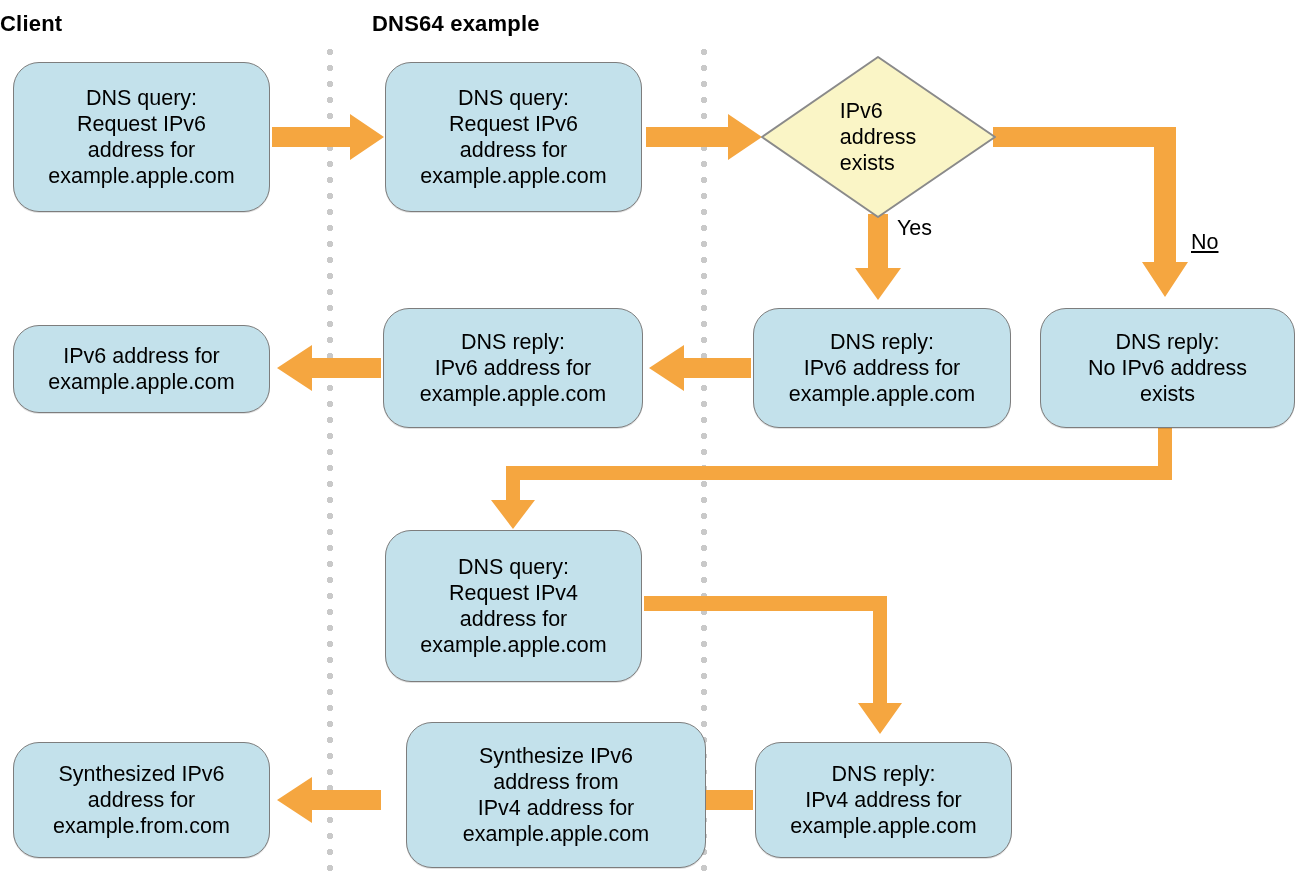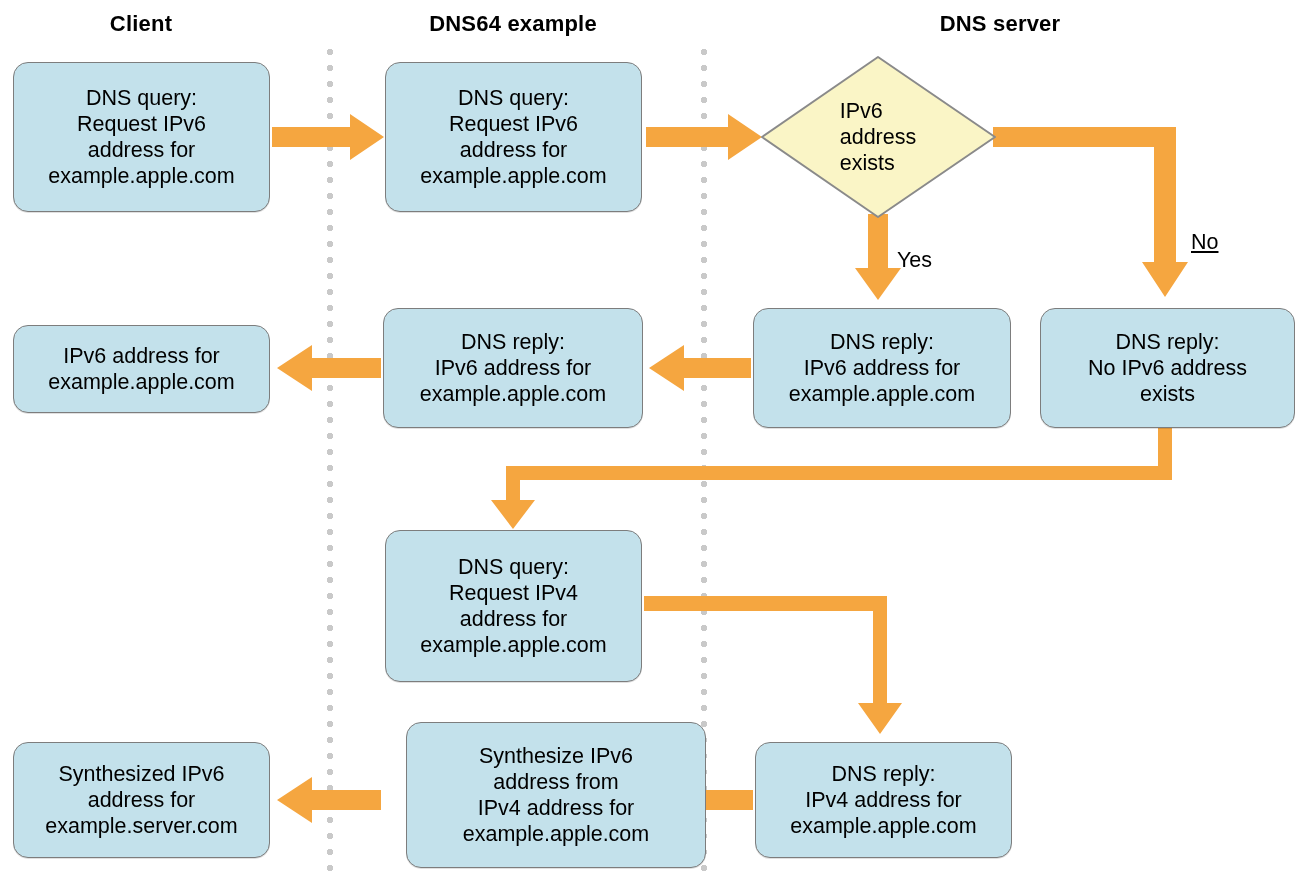--- a/index.html
+++ b/index.html
@@ -4,41 +4,40 @@
 <style>
   :root{
     --arrow:#F5A640; --box-fill:#C3E1EB; --box-border:#7D7D7D;
     --diamond-fill:#FAF5C6; --diamond-border:#8A8A8A;
     --lane-dot:#C9C9C9; --text:#000000; --bg:#FFFFFF;
   }
   *{margin:0;padding:0;box-sizing:border-box;}
   body{background:var(--bg);font-family:"Liberation Sans","DejaVu Sans",sans-serif;}
   .canvas{position:relative;width:1308px;height:882px;background:var(--bg);overflow:hidden;}
   .lane-header{position:absolute;top:11px;font-size:22px;font-weight:bold;color:var(--text);
-    text-align:center;letter-spacing:.2px;}
+    text-align:left;letter-spacing:.2px;}
   .lane-sep{position:absolute;top:48px;height:830px;width:8px;background-repeat:repeat-y;
     background-image:radial-gradient(circle 3.5px at 4px 4px,var(--lane-dot) 98%,rgba(0,0,0,0) 100%);
     background-size:8px 16px;}
   .node{position:absolute;background:var(--box-fill);border:1.6px solid var(--box-border);
-    border-radius:15px;display:flex;align-items:center;justify-content:center;text-align:center;
+    border-radius:26px;display:flex;align-items:center;justify-content:center;text-align:center;
     font-size:21.5px;line-height:26px;color:var(--text);white-space:pre-line;
     box-shadow:0 1px 0 rgba(0,0,0,0.12);}
   .diamond-label{position:absolute;display:flex;align-items:center;justify-content:center;
     font-size:21.5px;line-height:26px;color:var(--text);white-space:pre-line;}
   .edge-label{position:absolute;font-size:21.5px;color:var(--text);}
   svg.overlay{position:absolute;left:0;top:0;width:1308px;height:882px;}
 </style>
 </head>
 <body>
 
 <div class="canvas">
 
   <div class="lane-header" style="left:0;width:282px;">Client</div>
   <div class="lane-header" style="left:372px;width:282px;">DNS64 example</div>
-  <div class="lane-header" style="left:748px;width:504px;">DNS server</div>
 
   <div class="lane-sep" style="left:326px;"></div>
   <div class="lane-sep" style="left:700px;"></div>
 
   <svg class="overlay" viewBox="0 0 1308 882">
 
     <polygon points="272,127 350,127 350,114 384,137 350,160 350,147 272,147" fill="#F5A640"></polygon>
 
     <polygon points="646,127 728,127 728,114 762,137 728,160 728,147 646,147" fill="#F5A640"></polygon>
 
@@ -99,18 +98,18 @@
 IPv4 address for
 example.apple.com</div>
 
   <div class="node" style="left:406px;top:722px;width:300px;height:146px;">Synthesize IPv6
 address from
 IPv4 address for
 example.apple.com</div>
 
   <div class="node" style="left:13px;top:742px;width:257px;height:116px;">Synthesized IPv6
 address for
-example.server.com</div>
+example.from.com</div>
 
-  <div class="edge-label" style="left:897px;top:248px;">Yes</div>
+  <div class="edge-label" style="left:897px;top:216px;">Yes</div>
   <div class="edge-label" style="left:1191px;top:230px;text-decoration:underline;">No</div>
 
 </div>
 
 </body></html>

